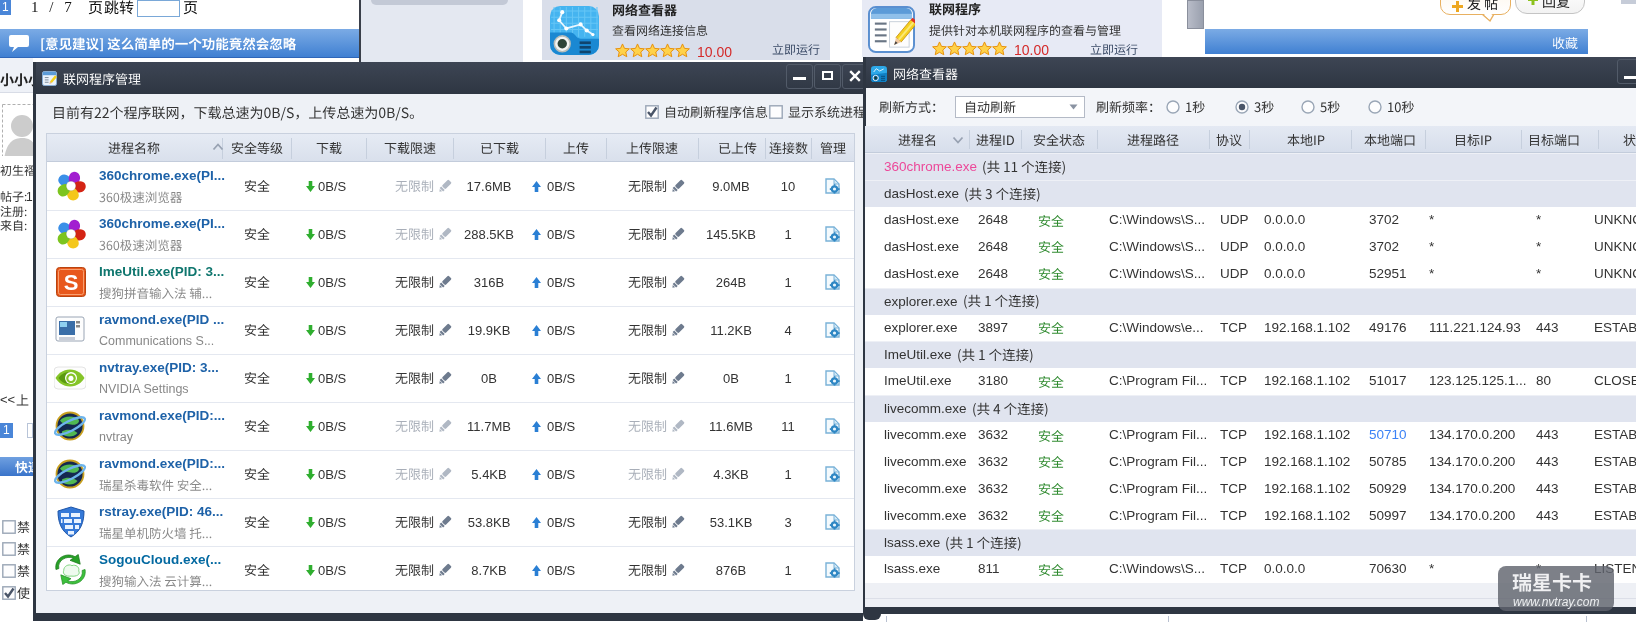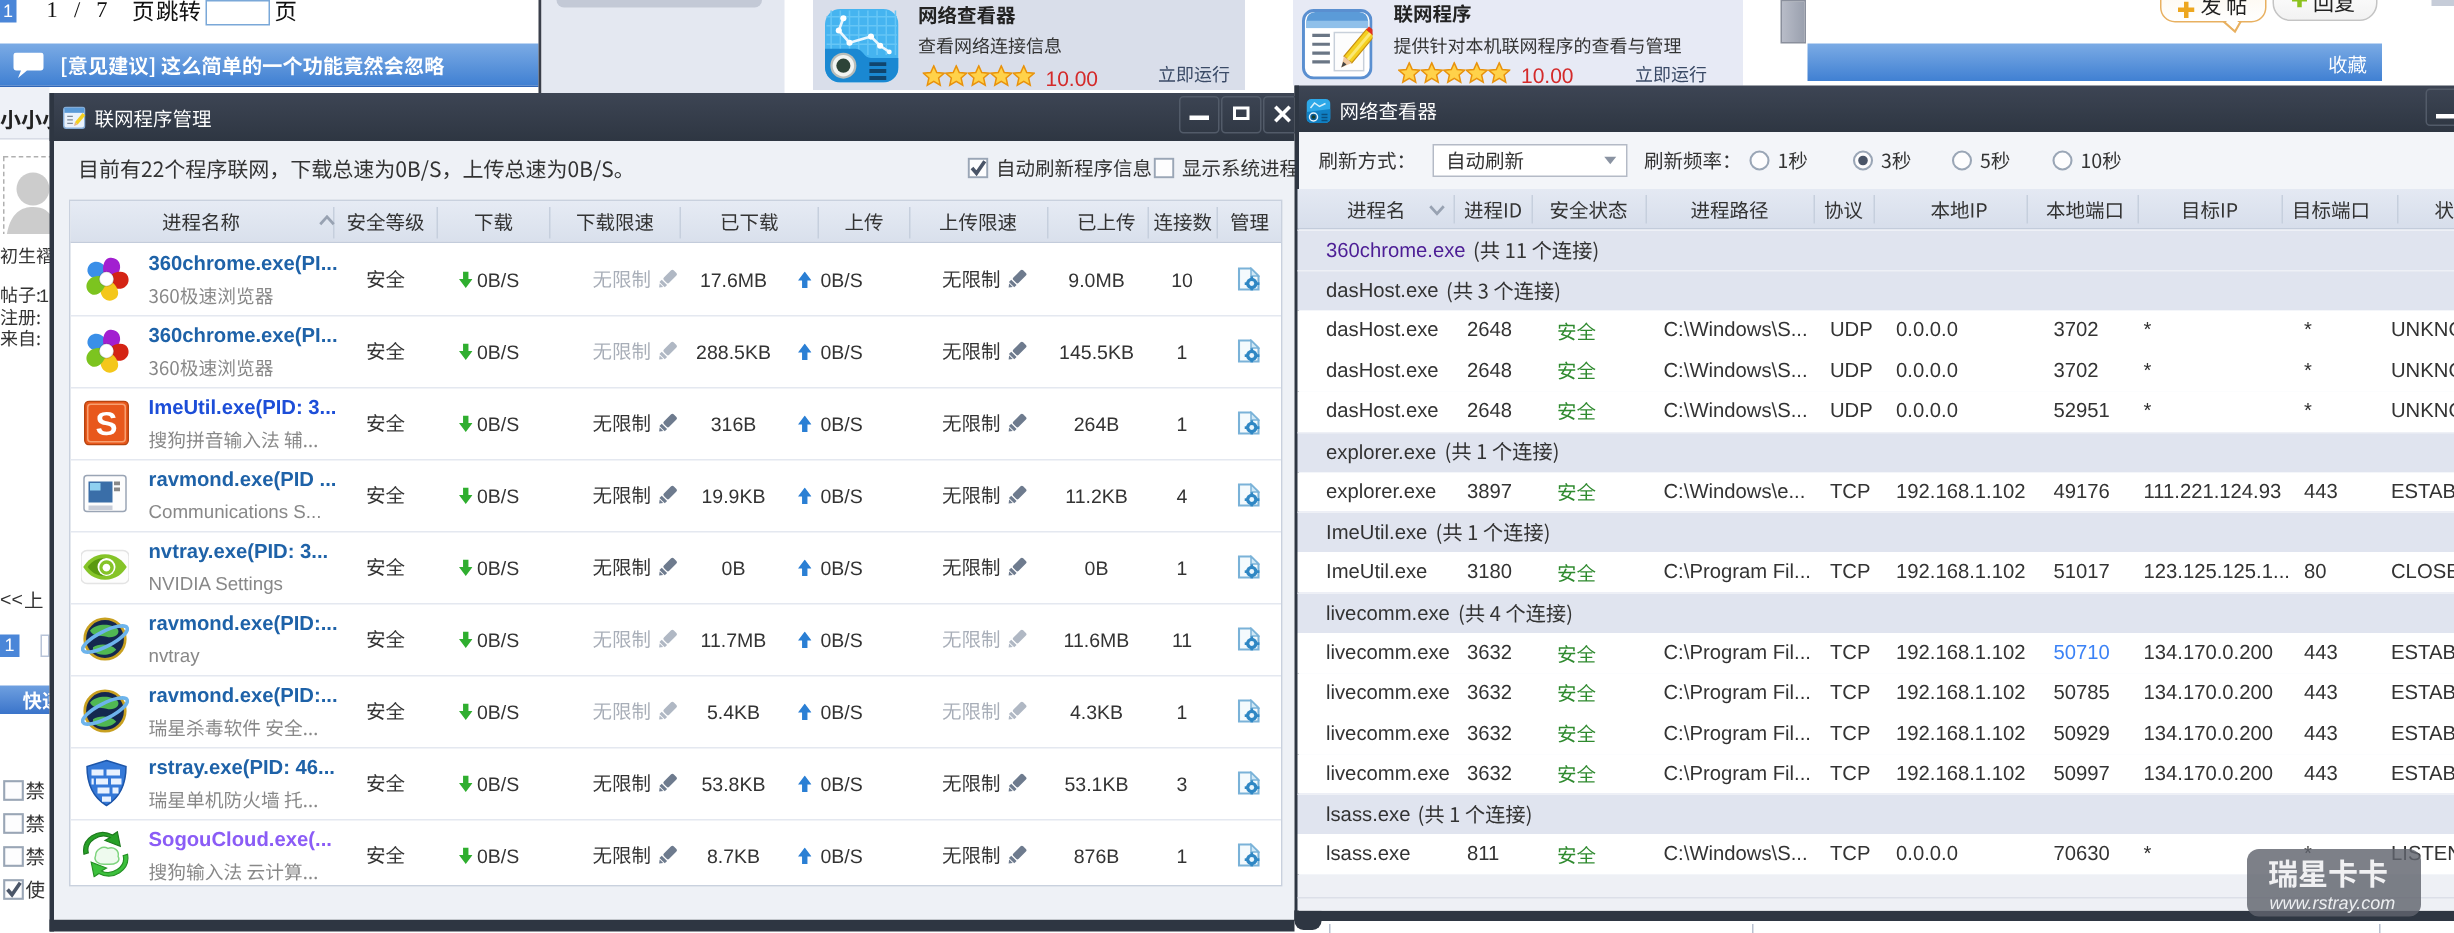--- a/index.html
+++ b/index.html
@@ -881,21 +881,21 @@
         <rect x="4.8" y="10.2" width="1.6" height="1.8"></rect>
         <rect x="13" y="10.2" width="1.6" height="1.8"></rect>
       </g>
     </svg>
     <div class="a" style="left:47px;top:258px;width:807px;height:1px;background:#e4e8f0"></div>
     <svg class="a" style="left:56px;top:267px" width="30" height="30">
       <rect x="0.5" y="0.5" width="29" height="29" rx="3" fill="#e8581c" stroke="#b8440f"></rect>
       <rect x="2.5" y="2.5" width="25" height="25" rx="2" fill="none" stroke="#f8a070"></rect>
       <text x="15.0" y="23" font-family="Liberation Sans" font-weight="bold" font-size="22" fill="#fff" text-anchor="middle">S</text>
     </svg>
-    <div class="lat" style="left:99px;top:265px;font-size:13.5px;font-weight:bold;color:#1d4ed8">ImeUtil.exe(PID: 3...</div>
+    <div class="lat" style="left:99px;top:265px;font-size:13.5px;font-weight:bold;color:#0f766e">ImeUtil.exe(PID: 3...</div>
     <svg class="t" style="left:99px;top:298px">
       <g transform="scale(0.01250,-0.01250)" fill="#888">
         <use href="#r121" x="0"></use>
         <use href="#r122" x="1000"></use>
         <use href="#r123" x="2000"></use>
         <use href="#r124" x="3000"></use>
         <use href="#r125" x="4000"></use>
         <use href="#r126" x="5000"></use>
         <use href="#r127" x="6000"></use>
         <use href="#r128" x="7224"></use>
@@ -1330,21 +1330,21 @@
         <rect x="4.8" y="10.2" width="1.6" height="1.8"></rect>
         <rect x="13" y="10.2" width="1.6" height="1.8"></rect>
       </g>
     </svg>
     <div class="a" style="left:47px;top:546px;width:807px;height:1px;background:#e4e8f0"></div>
     <svg class="a" style="left:55px;top:554px" width="31" height="31" viewBox="0 0 32 32">
       <path d="M4 15 C 2 7, 12 1, 19 4.5 L 15.5 6.5 L 26 10.5 L 24 0.5 L 20.7 2.8 C 11 -2.5, -1 5, 1 16 Z" fill="#27a127" stroke="#1d7a1d" stroke-width="0.8"></path>
       <path d="M28 17 C 30 25, 20 31, 13 27.5 L 16.5 25.5 L 6 21.5 L 8 31.5 L 11.3 29.2 C 21 34.5, 33 27, 31 16 Z" fill="#3cc13c" stroke="#259025" stroke-width="0.8"></path>
       <path d="M9 17 C 9 12.5, 14 10, 17.5 12 C 21.5 10.5, 25.5 13.5, 24.5 17.5 C 26.5 21, 22.5 23.5, 16.5 22.8 C 11 23.5, 7.5 20.5, 9 17 Z" fill="#eefaee" stroke="#7ed47e"></path>
     </svg>
-    <div class="lat" style="left:99px;top:553px;font-size:13.5px;font-weight:bold;color:#8b5cf6">SogouCloud.exe(...</div>
+    <div class="lat" style="left:99px;top:553px;font-size:13.5px;font-weight:bold;color:#0369a1">SogouCloud.exe(...</div>
     <svg class="t" style="left:99px;top:586px">
       <g transform="scale(0.01250,-0.01250)" fill="#888">
         <use href="#r121" x="0"></use>
         <use href="#r122" x="1000"></use>
         <use href="#r125" x="2000"></use>
         <use href="#r126" x="3000"></use>
         <use href="#r127" x="4000"></use>
         <use href="#r141" x="5224"></use>
         <use href="#r142" x="6224"></use>
         <use href="#r143" x="7224"></use>
@@ -1590,21 +1590,21 @@
     <svg class="t" style="left:1623.0px;top:145px">
       <g transform="scale(0.01300,-0.01300)" fill="#333">
         <use href="#r154" x="0"></use>
         <use href="#r155" x="1000"></use>
       </g>
     </svg>
     <svg class="a" style="left:952px;top:136px" width="12" height="8" viewBox="0 0 12 8">
       <path d="M1.5 1.5 L6 6.5 L10.5 1.5" fill="none" stroke="#98a2b2" stroke-width="1.8"></path>
     </svg>
     <div class="a" style="left:865px;top:153.3px;width:771px;height:26.87px;background:#e0e4ef;border-top:1px solid #eef0f6"></div>
-    <div class="lat" style="left:884px;top:160.3px;font-size:13.5px;color:#4c1d95">360chrome.exe</div>
+    <div class="lat" style="left:884px;top:160.3px;font-size:13.5px;color:#ec4899">360chrome.exe</div>
     <svg class="t" style="left:982.056396484375px;top:171.8px">
       <g transform="scale(0.01350,-0.01350)" fill="#333">
         <use href="#r165" x="0"></use>
         <use href="#r166" x="338"></use>
         <use href="#r149" x="1562"></use>
         <use href="#r149" x="2117"></use>
         <use href="#r83" x="2896"></use>
         <use href="#r49" x="3896"></use>
         <use href="#r50" x="4896"></use>
         <use href="#r167" x="5896"></use>
@@ -1839,13 +1839,13 @@
     <div class="a" style="left:865px;top:598px;width:771px;height:1px;background:#dcdfe8"></div>
     <div class="a" style="left:1498px;top:566px;width:116px;height:45px;background:rgba(96,100,110,0.82);border-radius:8px"></div>
     <svg class="t" style="left:1512px;top:590px">
       <g transform="scale(0.02000,-0.02000)" fill="#f0f0f2">
         <use href="#b169" x="0"></use>
         <use href="#b170" x="1000"></use>
         <use href="#b171" x="2000"></use>
         <use href="#b171" x="3000"></use>
       </g>
     </svg>
-    <div class="lat" style="left:1513px;top:596px;font-size:12px;font-style:italic;color:#eceef0">www.rstray.com</div>
+    <div class="lat" style="left:1513px;top:596px;font-size:12px;font-style:italic;color:#eceef0">www.nvtray.com</div>
   </div>
 </body></html>

